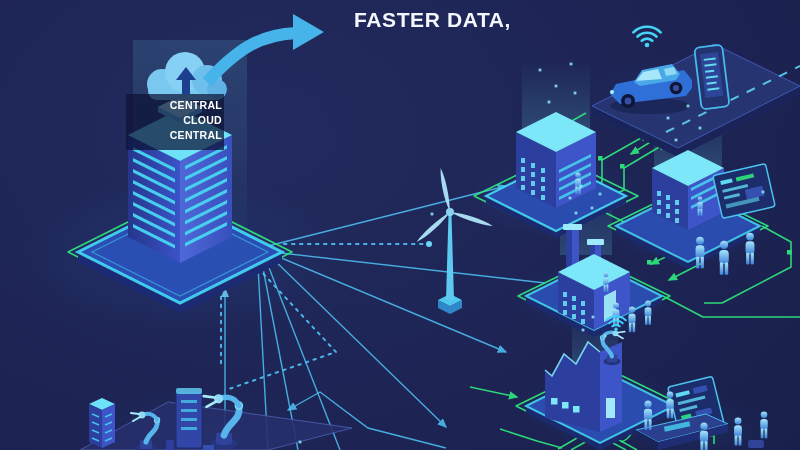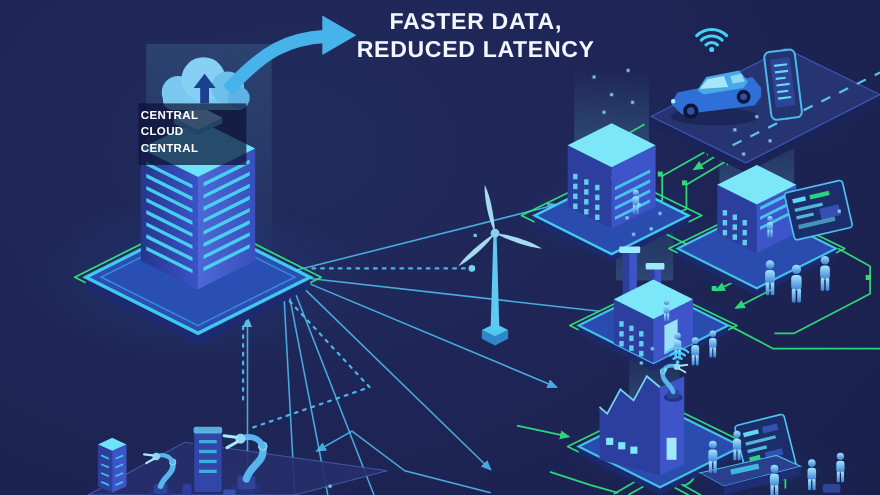--- a/index.html
+++ b/index.html
@@ -7,21 +7,21 @@
     position:relative;width:800px;height:450px;overflow:hidden;
     background:radial-gradient(120% 150% at 32% 30%, var(--bg-mid,#222b5e) 0%, #1d2454 45%, var(--bg-deep,#161c44) 100%);
     font-family:Liberation Sans, sans-serif;
   }
   svg{position:absolute;inset:0;display:block;}
   .headline{
     position:absolute;left:290px;top:7px;width:285px;text-align:center;
     color:var(--title-text,#f4f7ff);font-weight:800;font-size:21px;line-height:1.22;letter-spacing:.6px;
   }
   .cloud-label{
-    position:absolute;left:126px;top:94px;width:94px;text-align:left;
+    position:absolute;left:126px;top:94px;width:94px;text-align:right;
     color:#ffffff;font-weight:700;font-size:10.5px;line-height:1.45;letter-spacing:.3px;
     background:rgba(12,18,52,.72);padding:4px 2px 6px;
   }
   .datalink{stroke:var(--accent-cyan,#4fc3f7);stroke-width:1.4;fill:none;opacity:.85;}
   .dotlink{stroke:var(--accent-cyan,#4fc3f7);stroke-width:2;fill:none;opacity:.9;stroke-dasharray:2.5 5.5;stroke-linecap:round;}
   .trace{stroke:var(--trace-green,#2fe57d);stroke-width:1.6;fill:none;opacity:.92;stroke-linejoin:round;}
   .gnode{fill:var(--trace-green,#2fe57d);opacity:.95;}
   .greenline{stroke:var(--trace-green,#2fe57d);fill:none;}
   .bigarrow{stroke:var(--arrow-blue,#46b4ea);fill:none;}
   .bigarrowhead{fill:var(--arrow-blue,#46b4ea);}
@@ -424,21 +424,20 @@
         <use href="#sparkle" x="593" y="317"></use>
         <use href="#sparkle" x="605" y="336"></use>
     <use href="#sparkle" x="432" y="214"></use>
         <use href="#sparkle" x="763" y="192"></use>
         <use href="#sparkle" x="300" y="442"></use>
   </g>
 </svg>
 
 <div class="headline">
   <div>FASTER DATA,</div>
-  <div>REDUCED LATENCY</div>
 </div>
 
 <div class="cloud-label">
   <div>CENTRAL CLOUD</div>
   <div>CENTRAL</div>
 </div>
 
 </div>
 
 </body></html>

